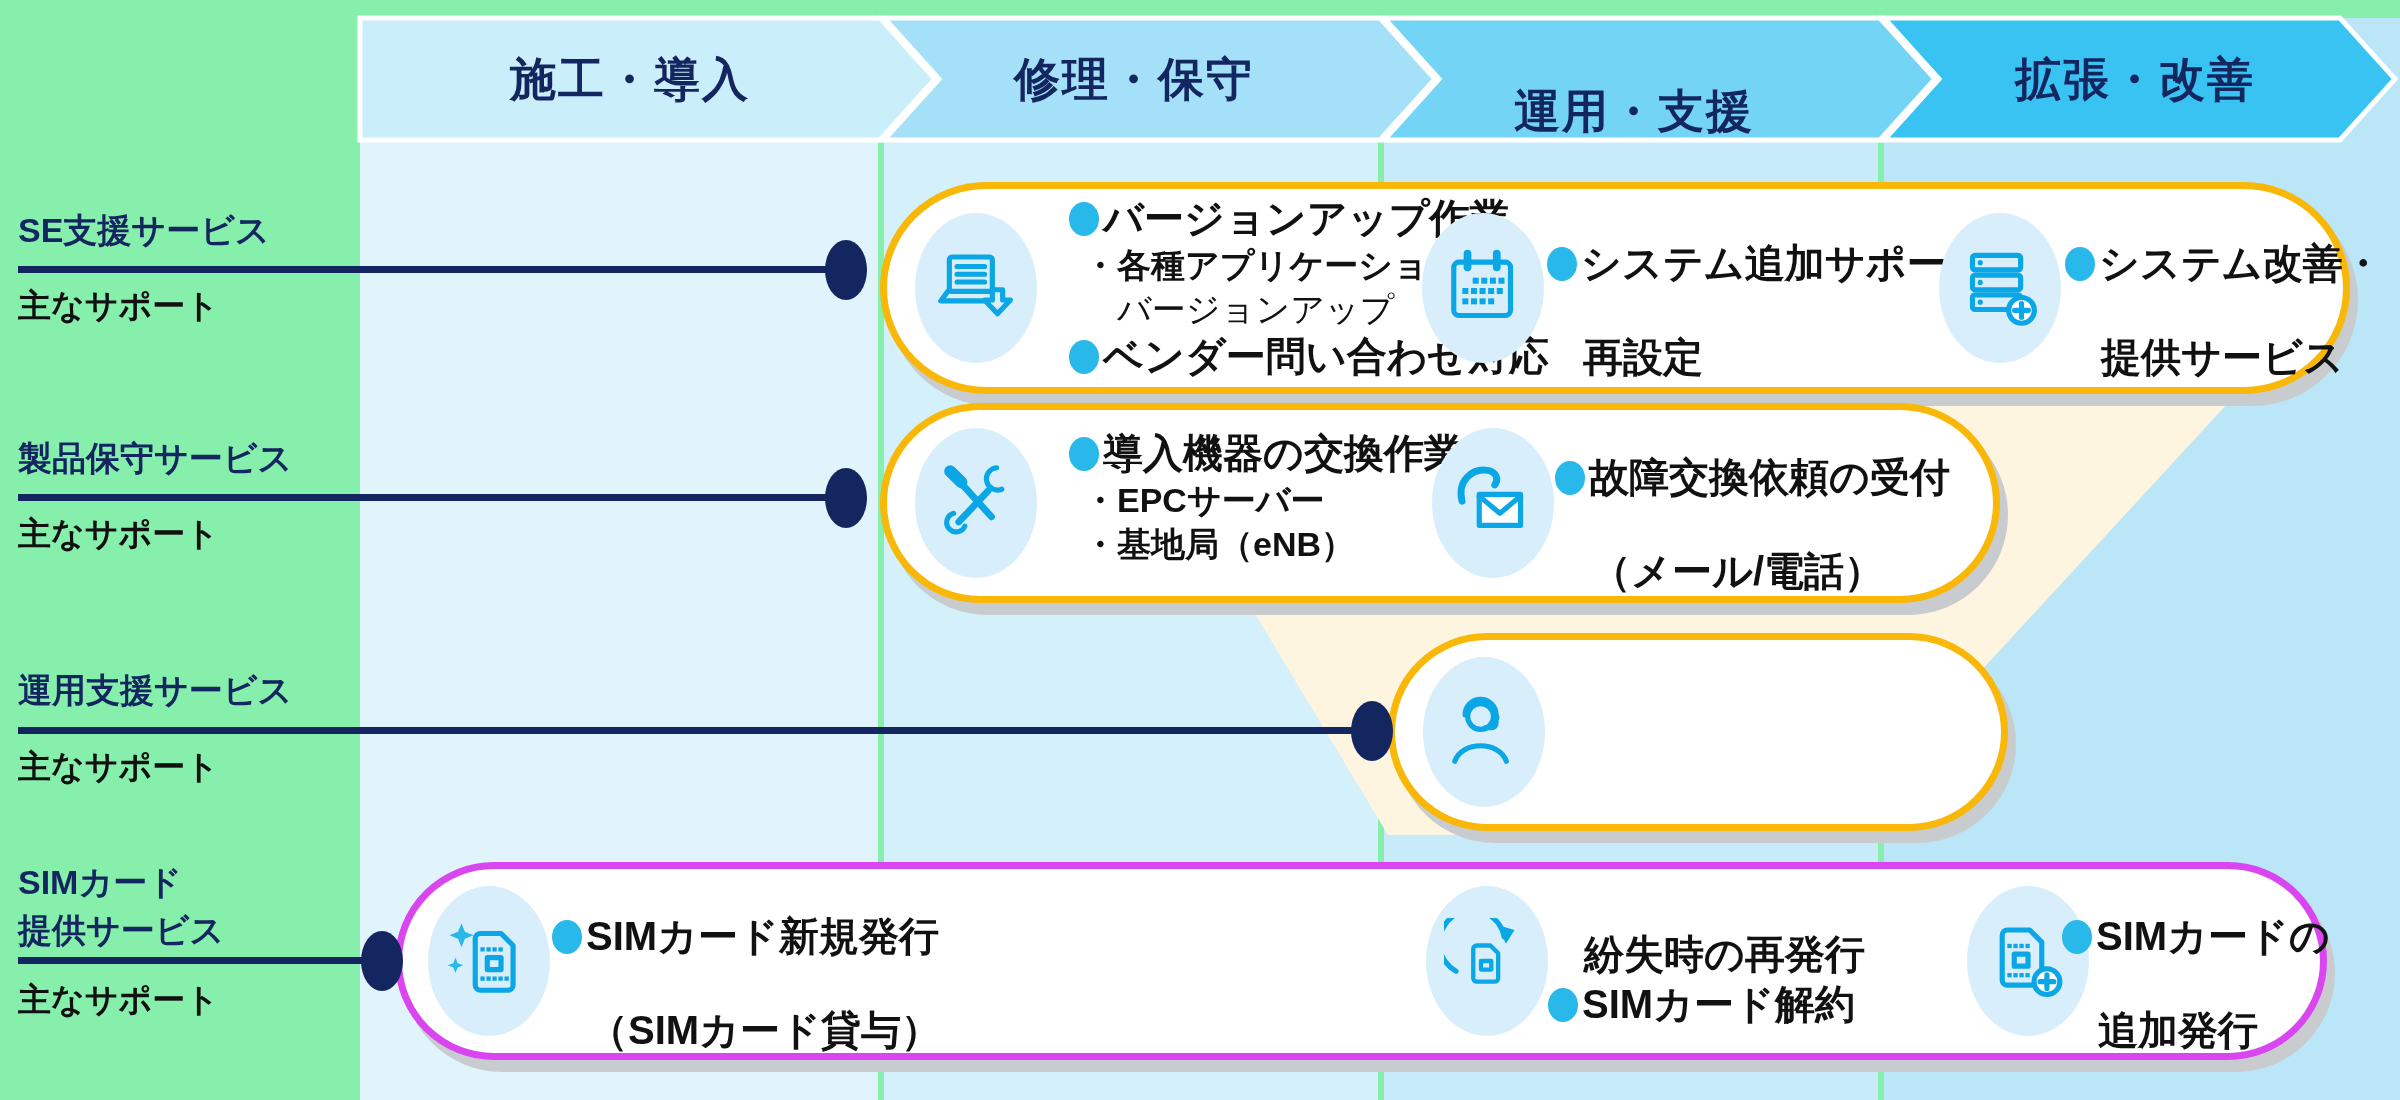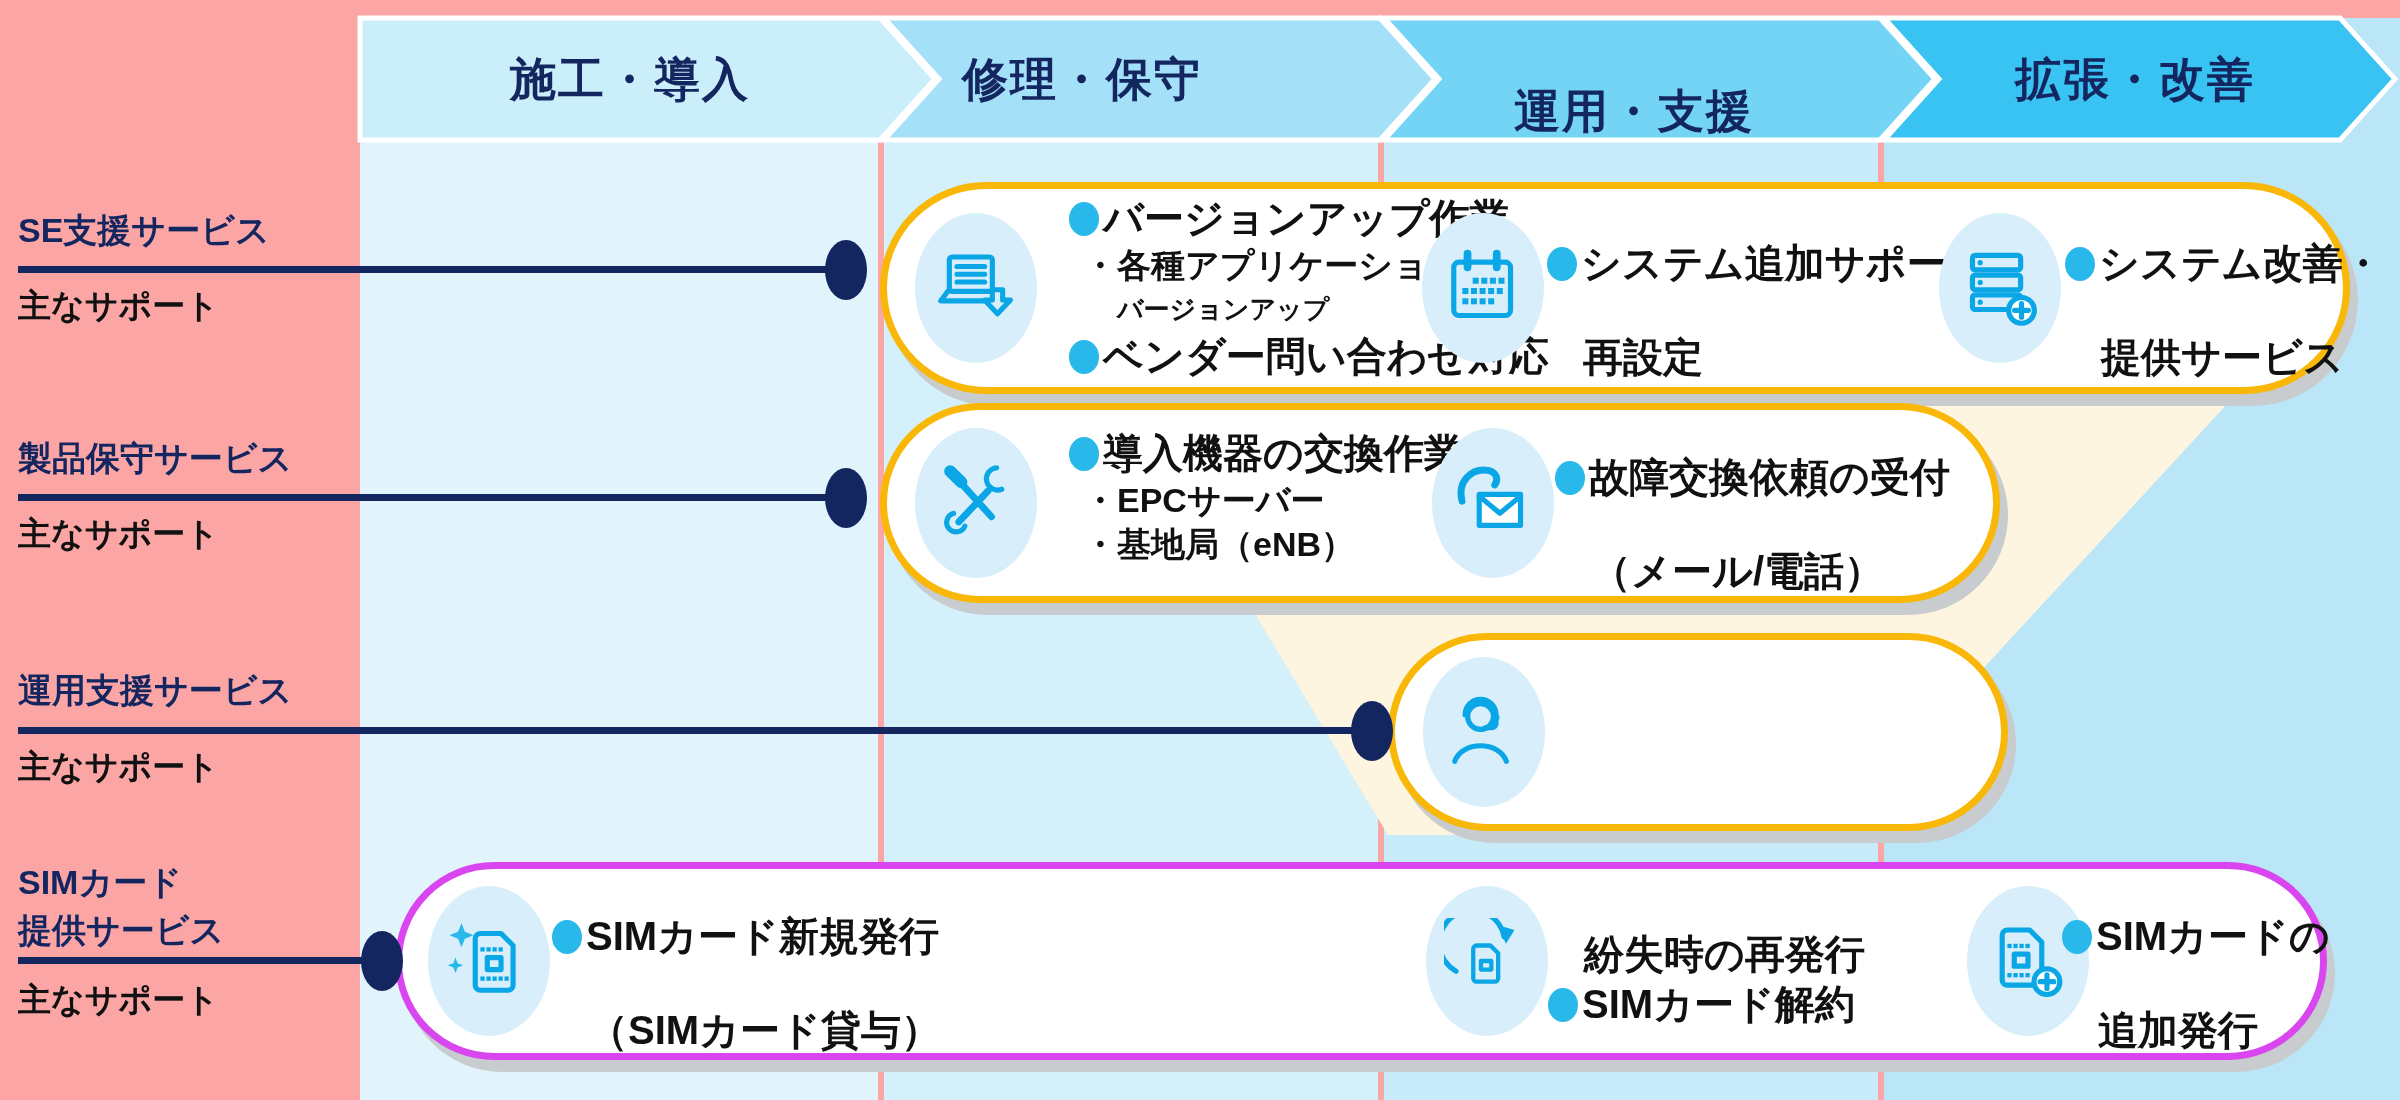--- a/index.html
+++ b/index.html
@@ -1,17 +1,17 @@
 <!DOCTYPE html>
 <html><head>
 <meta charset="utf-8">
 <style>
   html,body{margin:0;padding:0;background:#ffffff;}
   .canvas{
-    position:relative;width:2400px;height:1100px;overflow:hidden;background:#fca5a5;
+    position:relative;width:2400px;height:1100px;overflow:hidden;background:#86efac;
     font-family:"Liberation Sans","DejaVu Sans",sans-serif;color:#111111;
   }
   .abs{position:absolute;}
   
   .bgcol{position:absolute;top:130px;bottom:0;}
   .bgcol1{left:360px;width:518px;background:#E1F4FC;}
   .bgcol2{left:884px;width:494px;background:#D4F0FB;}
   .bgcol3{left:1384px;width:494px;background:#C8EBF9;}
   .bgcol4{left:1884px;width:516px;background:#BBE6F8;}
   .bgcol4tip{position:absolute;left:2335px;top:18px;width:65px;height:122px;background:#BBE6F8;}
@@ -46,21 +46,21 @@
   .icon-bg svg{width:86px;height:86px;}
   
   .grp-text{position:absolute;white-space:nowrap;}
   .ln{font-size:40px;line-height:50px;font-weight:600;color:#111111;white-space:nowrap;}
   .ln .bullet{
     display:inline-block;width:30px;height:34px;border-radius:50%;
     background:#29B8EA;margin-right:4px;vertical-align:-4px;
   }
   .ln-cont{padding-left:36px;margin-top:44px;}
   .ln-sub{font-size:34px;line-height:44px;padding-left:14px;font-weight:600;}
-  .ln-sub2{font-size:26px;line-height:44px;padding-left:48px;font-weight:700;}
+  .ln-sub2{font-size:34px;line-height:44px;padding-left:48px;font-weight:400;}
   .ic{stroke:#0AA6E6;stroke-width:6;fill:none;stroke-linecap:round;stroke-linejoin:round;}
   .icf{fill:#0AA6E6;stroke:none;}
 </style>
 </head>
 <body>
 
 <div class="canvas">
 
   <div class="bgcol bgcol1"></div>
   <div class="bgcol bgcol2"></div>
@@ -70,21 +70,21 @@
 
   <div class="funnel"></div>
 
   <svg class="abs" style="left:0;top:0;" width="2400" height="150">
     <polygon points="1884,18 2340,18 2395,79 2340,140 1884,140 1939,79" fill="#38C3F2" stroke="#ffffff" stroke-width="5"></polygon>
     <polygon points="1384,18 1880,18 1935,79 1880,140 1384,140 1439,79" fill="#74D4F5" stroke="#ffffff" stroke-width="5"></polygon>
     <polygon points="884,18 1380,18 1435,79 1380,140 884,140 939,79" fill="#A4E1F8" stroke="#ffffff" stroke-width="5"></polygon>
     <polygon points="360,18 880,18 935,79 880,140 360,140" fill="#CBEEFB" stroke="#ffffff" stroke-width="5"></polygon>
   </svg>
   <div class="phase" style="left:370px;width:520px;">施工・導入</div>
-  <div class="phase" style="left:832px;width:500px;">修理・保守</div>
+  <div class="phase" style="left:884px;width:500px;">修理・保守</div>
   <div class="phase" style="left:1384px;width:500px;margin-top:32px;">運用・支援</div>
   <div class="phase" style="left:1900px;width:470px;">拡張・改善</div>
 
   <div class="svc-title" style="top:206px;">SE支援サービス</div>
   <div class="svc-sub" style="top:287px;">主なサポート</div>
 
   <div class="svc-title" style="top:434px;">製品保守サービス</div>
   <div class="svc-sub" style="top:515px;">主なサポート</div>
 
   <div class="svc-title" style="top:666px;">運用支援サービス</div>

